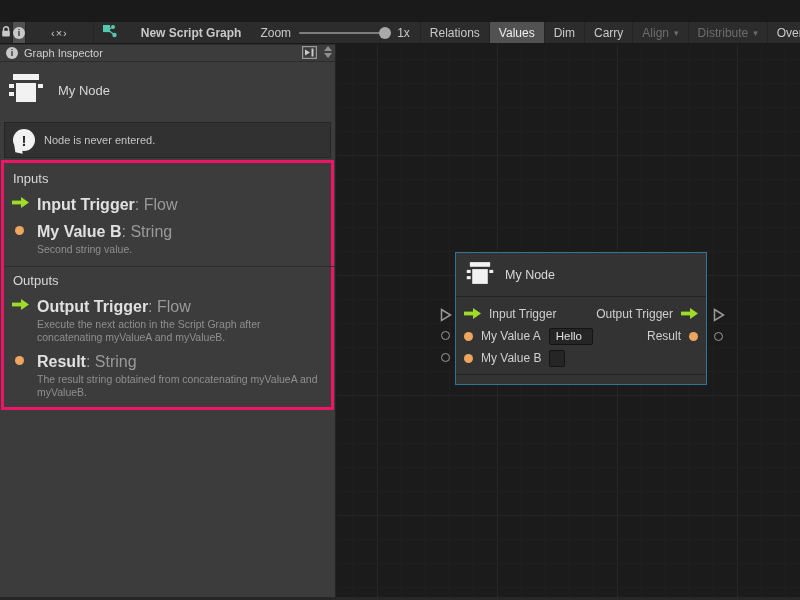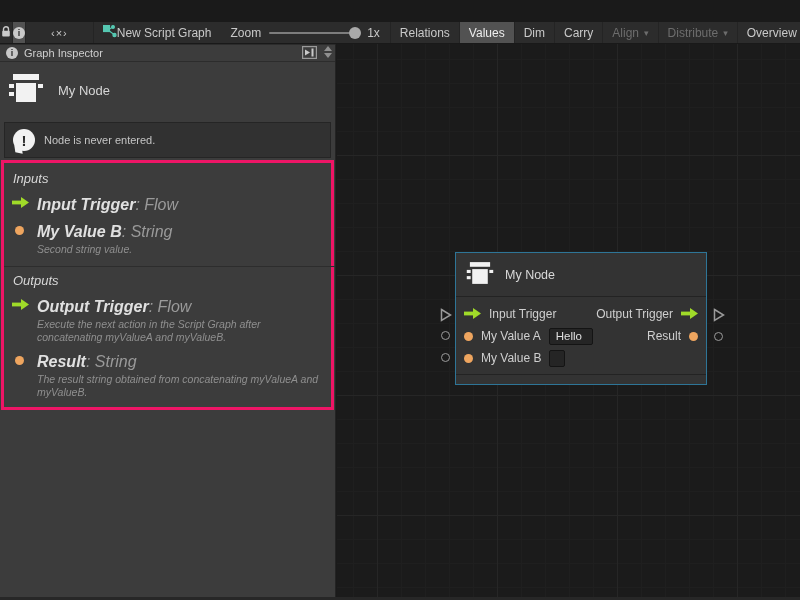--- a/index.html
+++ b/index.html
@@ -46,21 +46,21 @@
   .node-title-block { display:flex; align-items:center; gap:14px; padding:10px 8px 12px 8px; }
   .node-title-block .title { font-size:13px; color:#d6d6d6; }
 
   .warnbox { margin:2px 4px 2px 4px; height:36px; background:#313131; border:1px solid #252525;
     display:flex; align-items:center; gap:9px; padding:0 8px; font-size:11px; color:#c5c5c5; }
   .warn-icon { position:relative; width:22px; height:22px; flex:0 0 22px; }
   .warn-icon .bubble { width:22px; height:22px; border-radius:50%; background:#f2f2f2; color:#2a2a2a;
     font-weight:bold; font-size:15px; display:flex; align-items:center; justify-content:center; }
   .warn-icon .tail { position:absolute; left:2px; bottom:-2px; width:7px; height:7px; background:#f2f2f2; transform:skewX(20deg) rotate(12deg); }
 
-  .doc-box { margin:2px 1px 0 1px; border:3px solid #ee1566; width:333px; padding:4px 4px 6px 8px;font-style:italic; }
+  .doc-box { margin:2px 1px 0 1px; border:3px solid #ee1566; width:333px; padding:4px 4px 6px 8px; }
   .sec-title { font-size:13px; color:#d8d8d8; margin:4px 0 10px 1px; }
   .port-row { display:flex; gap:7px; margin-bottom:9px; }
   .pr-icon { width:18px; flex:0 0 18px; padding-top:1px; display:flex; justify-content:flex-start; }
   .value-dot { width:9px; height:9px; border-radius:50%; background:#eea55f; margin-left:3px; margin-top:2px; }
   .pr-body { flex:1; }
   .pr-head { font-size:16px; color:#9a9a9a; line-height:14px; }
   .pr-head b { color:#e0e0e0; font-weight:bold; }
   .pr-desc { font-size:10.5px; color:#8f8f8f; line-height:13px; margin-top:2px; max-width:292px; }
   .sec-sep { border-top:1px solid #2d2d2d; margin:10px -8px 6px -8px; }
 
@@ -107,21 +107,21 @@
             <rect x="2.2" y="5.8" width="7.6" height="5.6" rx="1" fill="#c9c9c9"></rect>
           </svg>
       </span>
     </div>
     <div class="tbtn icon-btn active">
       <span class="info-circle">i</span>
     </div>
     <div class="tbtn">
       <span class="code-glyph">‹×›</span>
     </div>
-    <div class="tbtn" style="border-right:none; gap:0;">
+    <div class="tbtn" style="border-right:none; gap:24px;font-weight:bold;">
       <span>
         <svg width="14" height="13" viewBox="0 0 14 13">
             <g stroke="#56c8b2" stroke-width="1.2" fill="#56c8b2">
               <rect x="0.5" y="0.5" width="6" height="6" fill="#56c8b2"></rect>
               <line x1="5" y1="5" x2="11" y2="9.5"></line>
               <line x1="5" y1="5" x2="9" y2="2.5"></line>
               <circle cx="11.5" cy="10" r="1.6"></circle>
               <circle cx="10" cy="2" r="1.4"></circle>
             </g>
           </svg>

